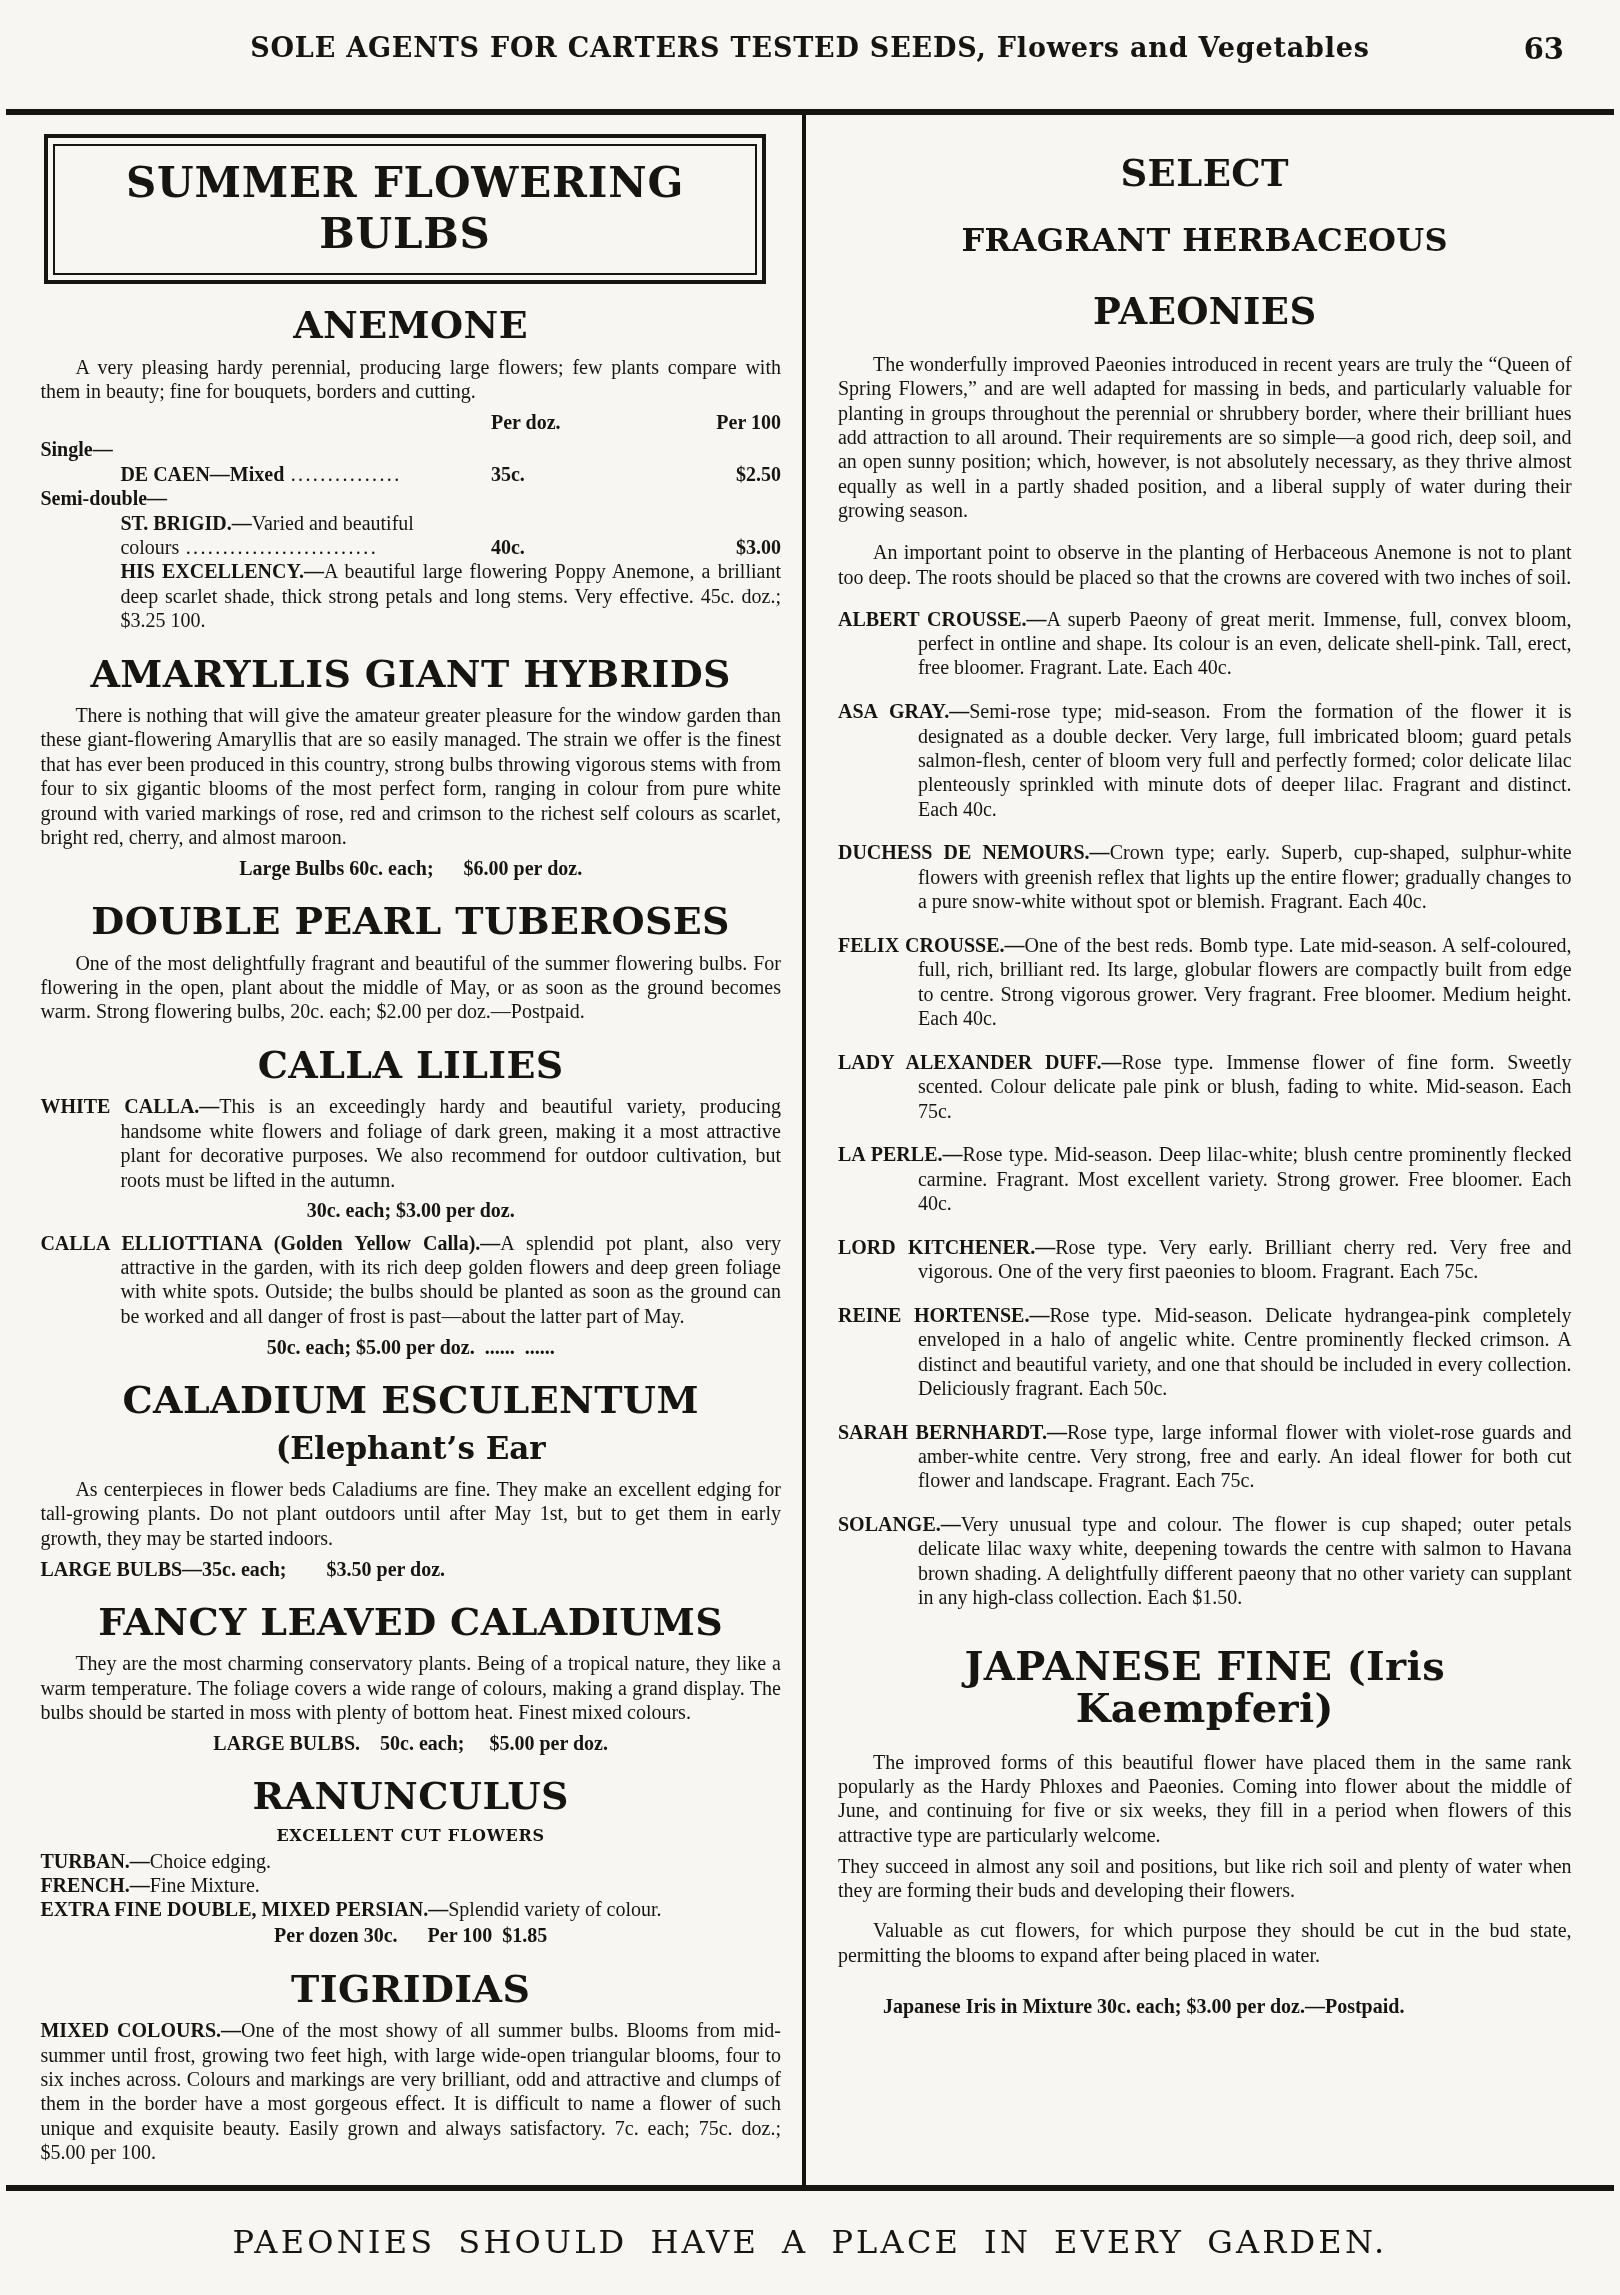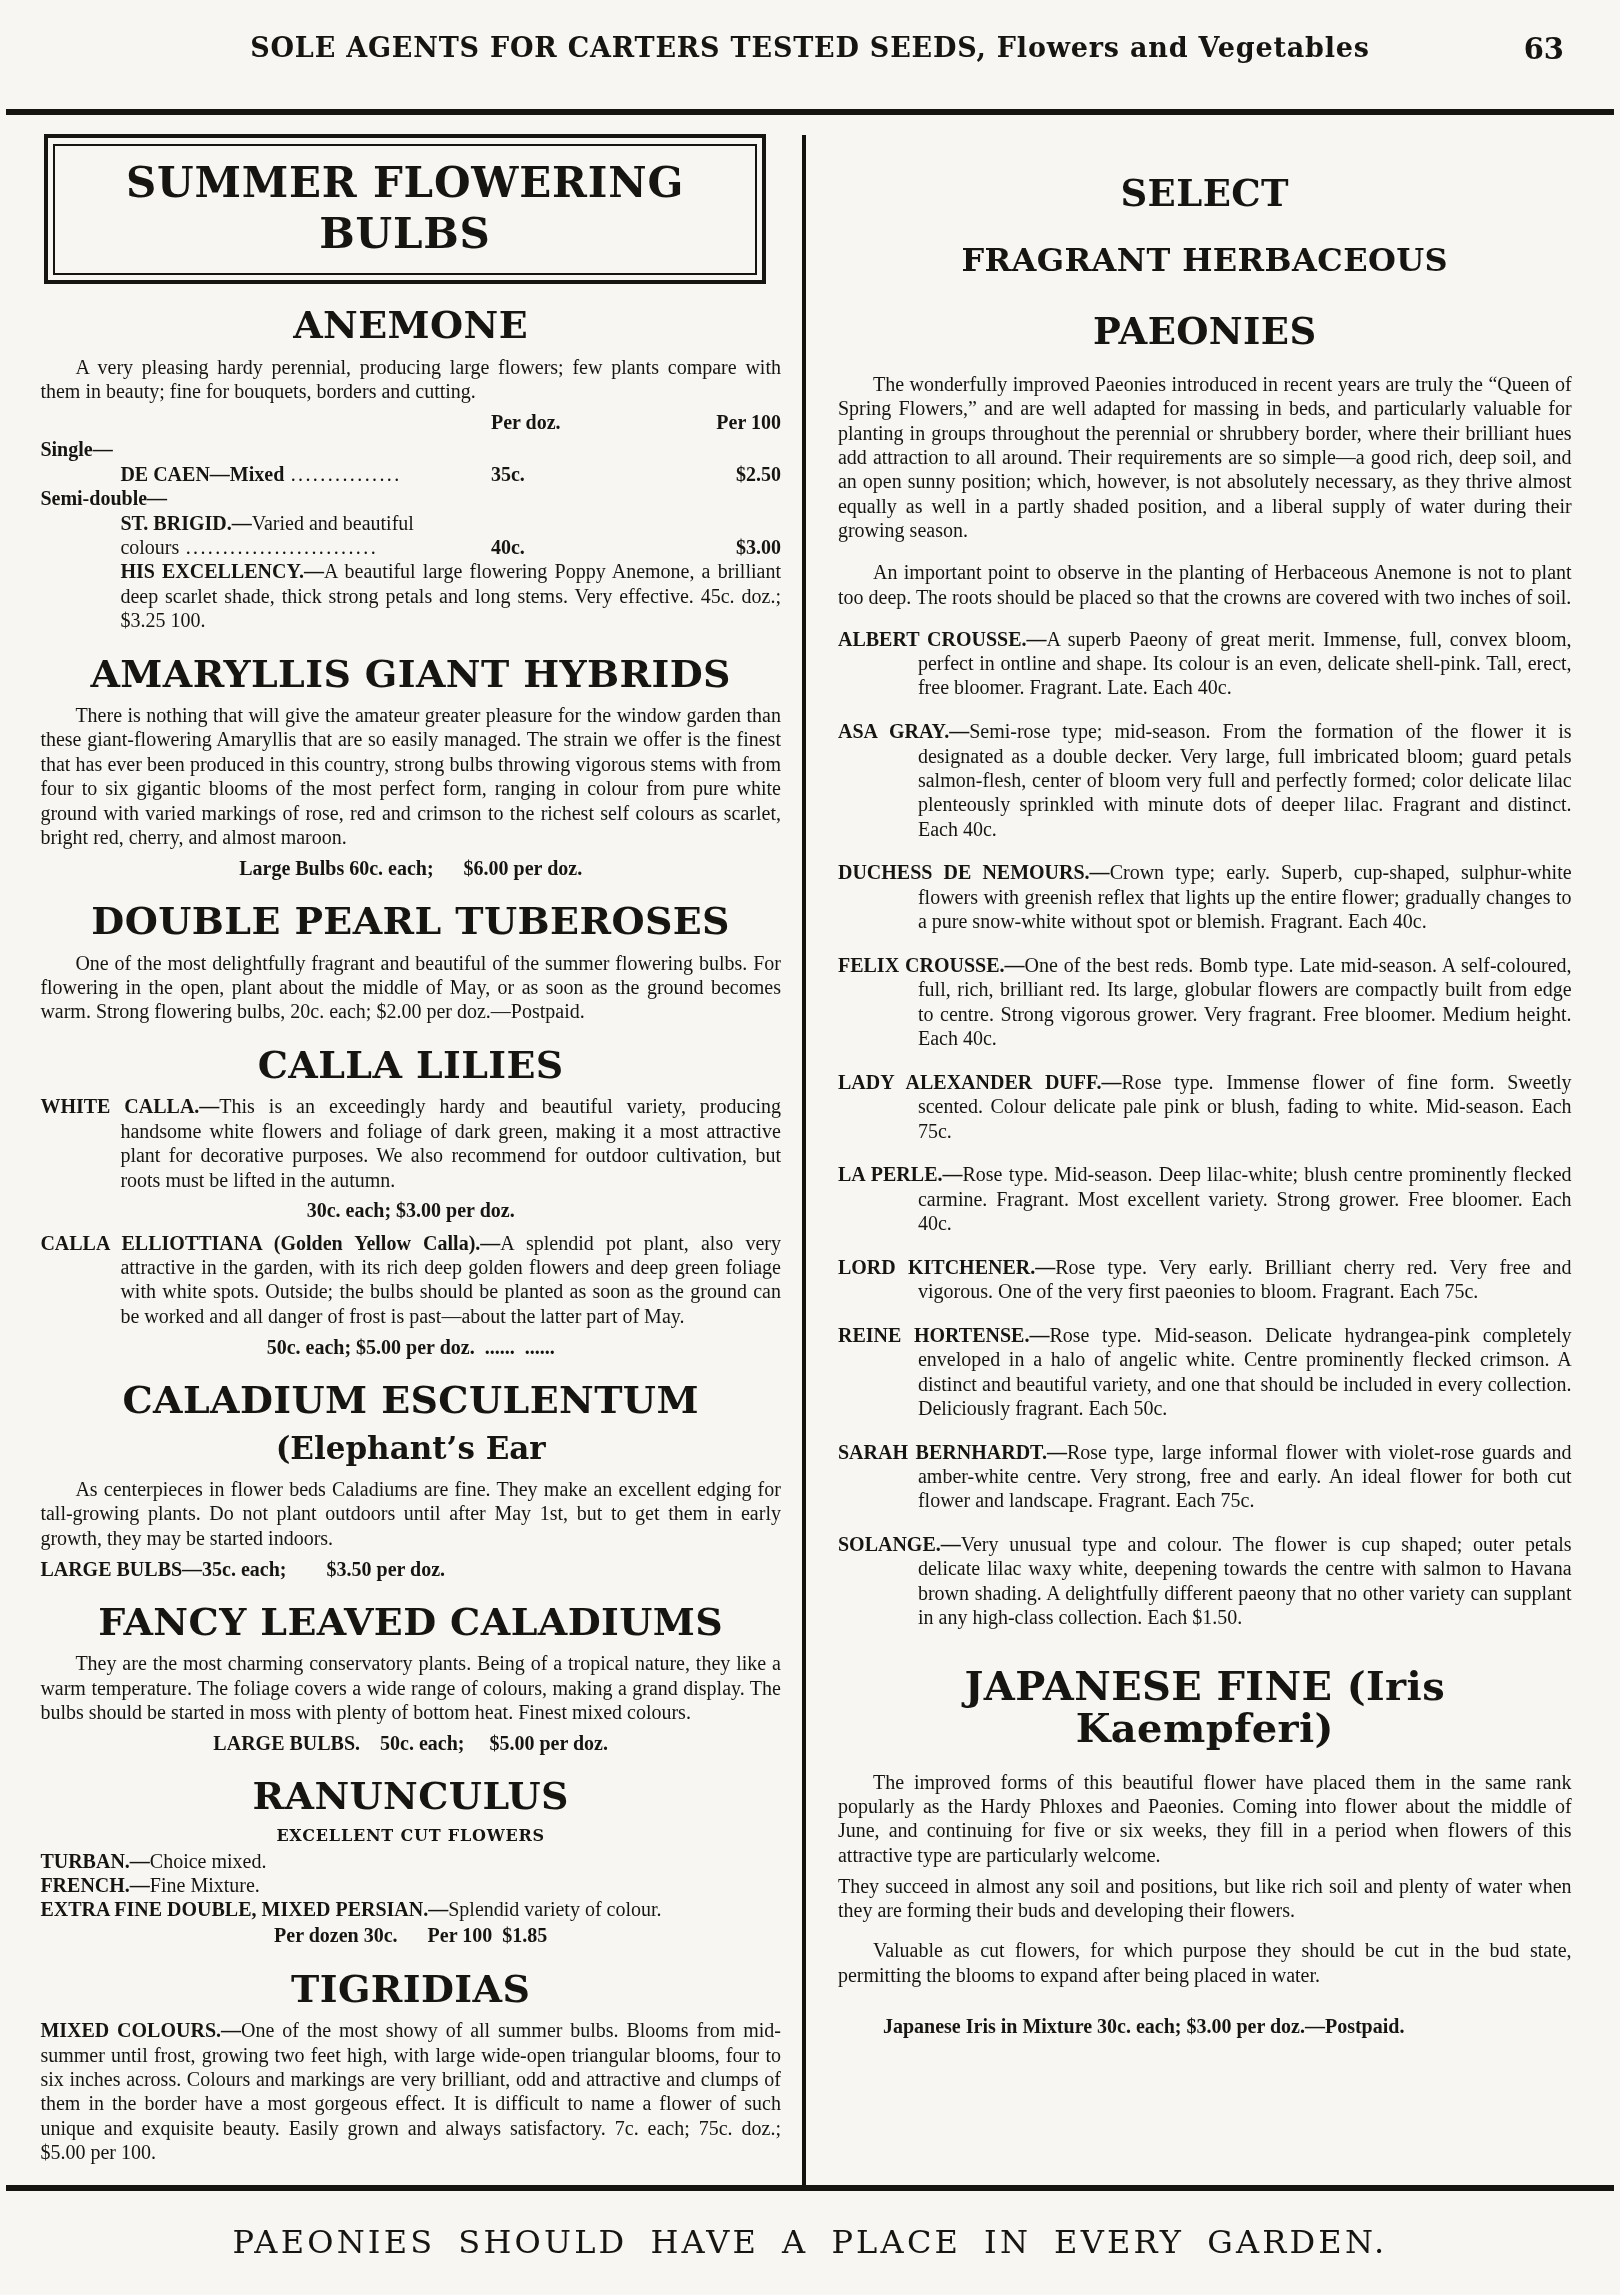--- a/index.html
+++ b/index.html
@@ -19,21 +19,21 @@
   }
   .hdr-num{
     position:absolute;right:56px;top:32px;font-weight:bold;font-size:29px;
     font-family:"DejaVu Serif",serif;
   }
   .rule-top{flex:none;border-bottom:6.4px solid #171512;margin:0 6.4px;}
   
   .main{flex:1;display:flex;overflow:hidden;margin:0 6.4px;}
   .col{box-sizing:border-box;overflow:hidden;}
   .col-left{width:49.5%;padding:14.5px 21px 0 34px;}
-  .col-right{width:50.5%;border-left:4.8px solid #14120f;padding:24px 42px 0 32px;margin-top:20px;}
+  .col-right{width:50.5%;border-left:4.8px solid #14120f;padding:24px 42px 0 32px;}
   
   .boxed{
     border:4px solid #171512;padding:5.6px;margin:4.8px 14.5px 21px 3.2px;
   }
   .boxed-inner{
     border:2.4px solid #171512;text-align:center;
     font-family:"DejaVu Serif",serif;font-weight:bold;
     font-size:42px;padding:11.3px 4.8px 13px 4.8px;letter-spacing:0.8px;
   }
   h2.sec{
@@ -147,21 +147,21 @@
       <h3 class="subsec">(Elephant’s Ear</h3>
       <p class="body">As centerpieces in flower beds Caladiums are fine. They make an excellent edging for tall-growing plants. Do not plant outdoors until after May 1st, but to get them in early growth, they may be started indoors.</p>
       <p class="price-line price-left">LARGE BULBS—35c. each;        $3.50 per doz.</p>
 
       <h2 class="sec">FANCY LEAVED CALADIUMS</h2>
       <p class="body">They are the most charming conservatory plants. Being of a tropical nature, they like a warm temperature. The foliage covers a wide range of colours, making a grand display. The bulbs should be started in moss with plenty of bottom heat. Finest mixed colours.</p>
       <p class="price-line">LARGE BULBS.    50c. each;     $5.00 per doz.</p>
 
       <h2 class="sec">RANUNCULUS</h2>
       <p class="smallcaps-sub">EXCELLENT CUT FLOWERS</p>
-      <p class="hang-flat plain-line"><span class="entry-name">TURBAN.—</span><span>Choice mixed.</span></p>
+      <p class="hang-flat plain-line"><span class="entry-name">TURBAN.—</span><span>Choice edging.</span></p>
       <p class="hang-flat plain-line"><span class="entry-name">FRENCH.—</span><span>Fine Mixture.</span></p>
       <p class="hang plain-line"><span class="entry-name">EXTRA FINE DOUBLE, MIXED PERSIAN.—</span><span>Splendid variety of colour.</span></p>
       <p class="price-line">Per dozen 30c.      Per 100  $1.85</p>
 
       <h2 class="sec">TIGRIDIAS</h2>
       <p class="hang-flat"><span class="entry-name">MIXED COLOURS.—</span><span>One of the most showy of all summer bulbs. Blooms from mid-summer until frost, growing two feet high, with large wide-open triangular blooms, four to six inches across. Colours and markings are very brilliant, odd and attractive and clumps of them in the border have a most gorgeous effect. It is difficult to name a flower of such unique and exquisite beauty. Easily grown and always satisfactory. 7c. each; 75c. doz.; $5.00 per 100.</span></p>
 
     </div>
 
     <div class="col col-right">

